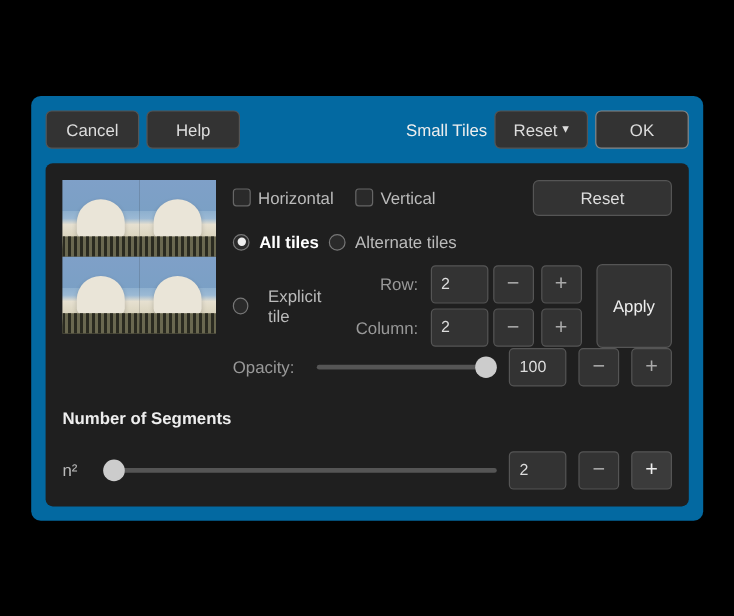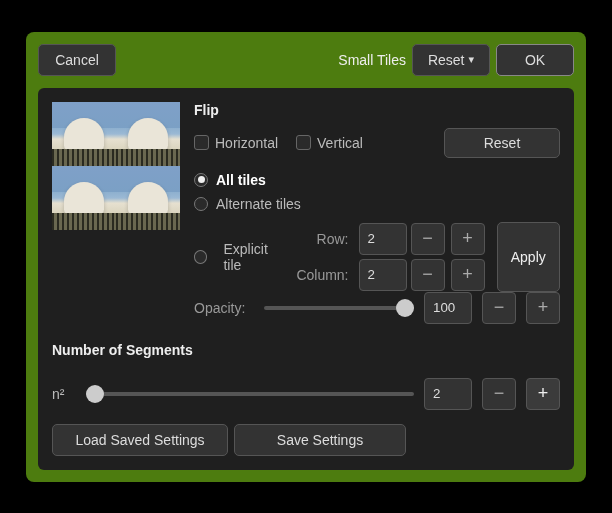--- a/index.html
+++ b/index.html
@@ -8,21 +8,21 @@
   font-family: -apple-system, BlinkMacSystemFont, "Segoe UI", sans-serif;
   font-size: 14px;
   color: #ccc;
   width: 612px;
   height: 513px;
   display: flex;
   align-items: center;
   justify-content: center;
 }
 .dialog {
-  background: #4d7c0f;
+  background: #0369a1;
   width: 560px;
   border-radius: 8px;
   padding: 12px;
 }
 .header {
   display: flex;
   align-items: center;
   gap: 6px;
   margin-bottom: 12px;
 }
@@ -105,21 +105,21 @@
   margin-left: auto;
   background: #333;
   border: 1px solid #555;
   height: 30px;
   width: 116px;
   border-radius: 5px;
   color: #ddd;
   cursor: pointer;
   display: flex; align-items: center; justify-content: center;
 }
-.radio-group { display: flex; flex-direction: column; gap: 8px; }
+.radio-group { display: flex; flex-direction: row; gap: 8px; }
 .radio-wrap { display: flex; align-items: center; gap: 8px; color: #bbb; }
 .radio-wrap.sel { color: #fff; font-weight: 600; }
 .radio {
   width: 14px; height: 14px;
   border: 1px solid #777;
   border-radius: 50%;
   background: #2a2a2a;
   cursor: pointer;
   display: flex; align-items: center; justify-content: center;
 }
@@ -212,38 +212,38 @@
 }
 .chevron { font-size: 11px; }
 </style>
 </head>
 <body>
 
 <div class="dialog">
 
   <div class="header">
     <div class="btn btn-secondary">Cancel</div>
+    <div class="btn btn-secondary">Help</div>
     <div class="title">Small Tiles</div>
     <div class="btn btn-dropdown">
       <span>Reset</span>
       <span class="chevron">▾</span>
     </div>
     <div class="btn btn-primary">OK</div>
   </div>
 
   <div class="panel">
     <div class="top-row">
       <div class="preview">
         <div class="tile"></div>
         <div class="tile"></div>
         <div class="tile"></div>
         <div class="tile"></div>
       </div>
       <div class="flip-section">
-        <div class="section-label">Flip</div>
         <div class="flip-controls">
           <div class="check-wrap">
             <div class="checkbox"></div>
             <span>Horizontal</span>
           </div>
           <div class="check-wrap">
             <div class="checkbox"></div>
             <span>Vertical</span>
           </div>
           <div class="reset-btn">Reset</div>
@@ -298,19 +298,15 @@
         <div class="slider-wrap" style="flex:1;">
           <div class="track"></div>
           <div class="thumb" style="left: 0;"></div>
         </div>
         <input class="num-input wide" value="2" style="">
         <div class="step">−</div>
         <div class="step lit">+</div>
       </div>
     </div>
 
-    <div class="footer">
-      <div class="footer-btn" style="width:176px;">Load Saved Settings</div>
-      <div class="footer-btn" style="width:172px;">Save Settings</div>
-    </div>
 
   </div>
 </div>
 
 </body></html>

